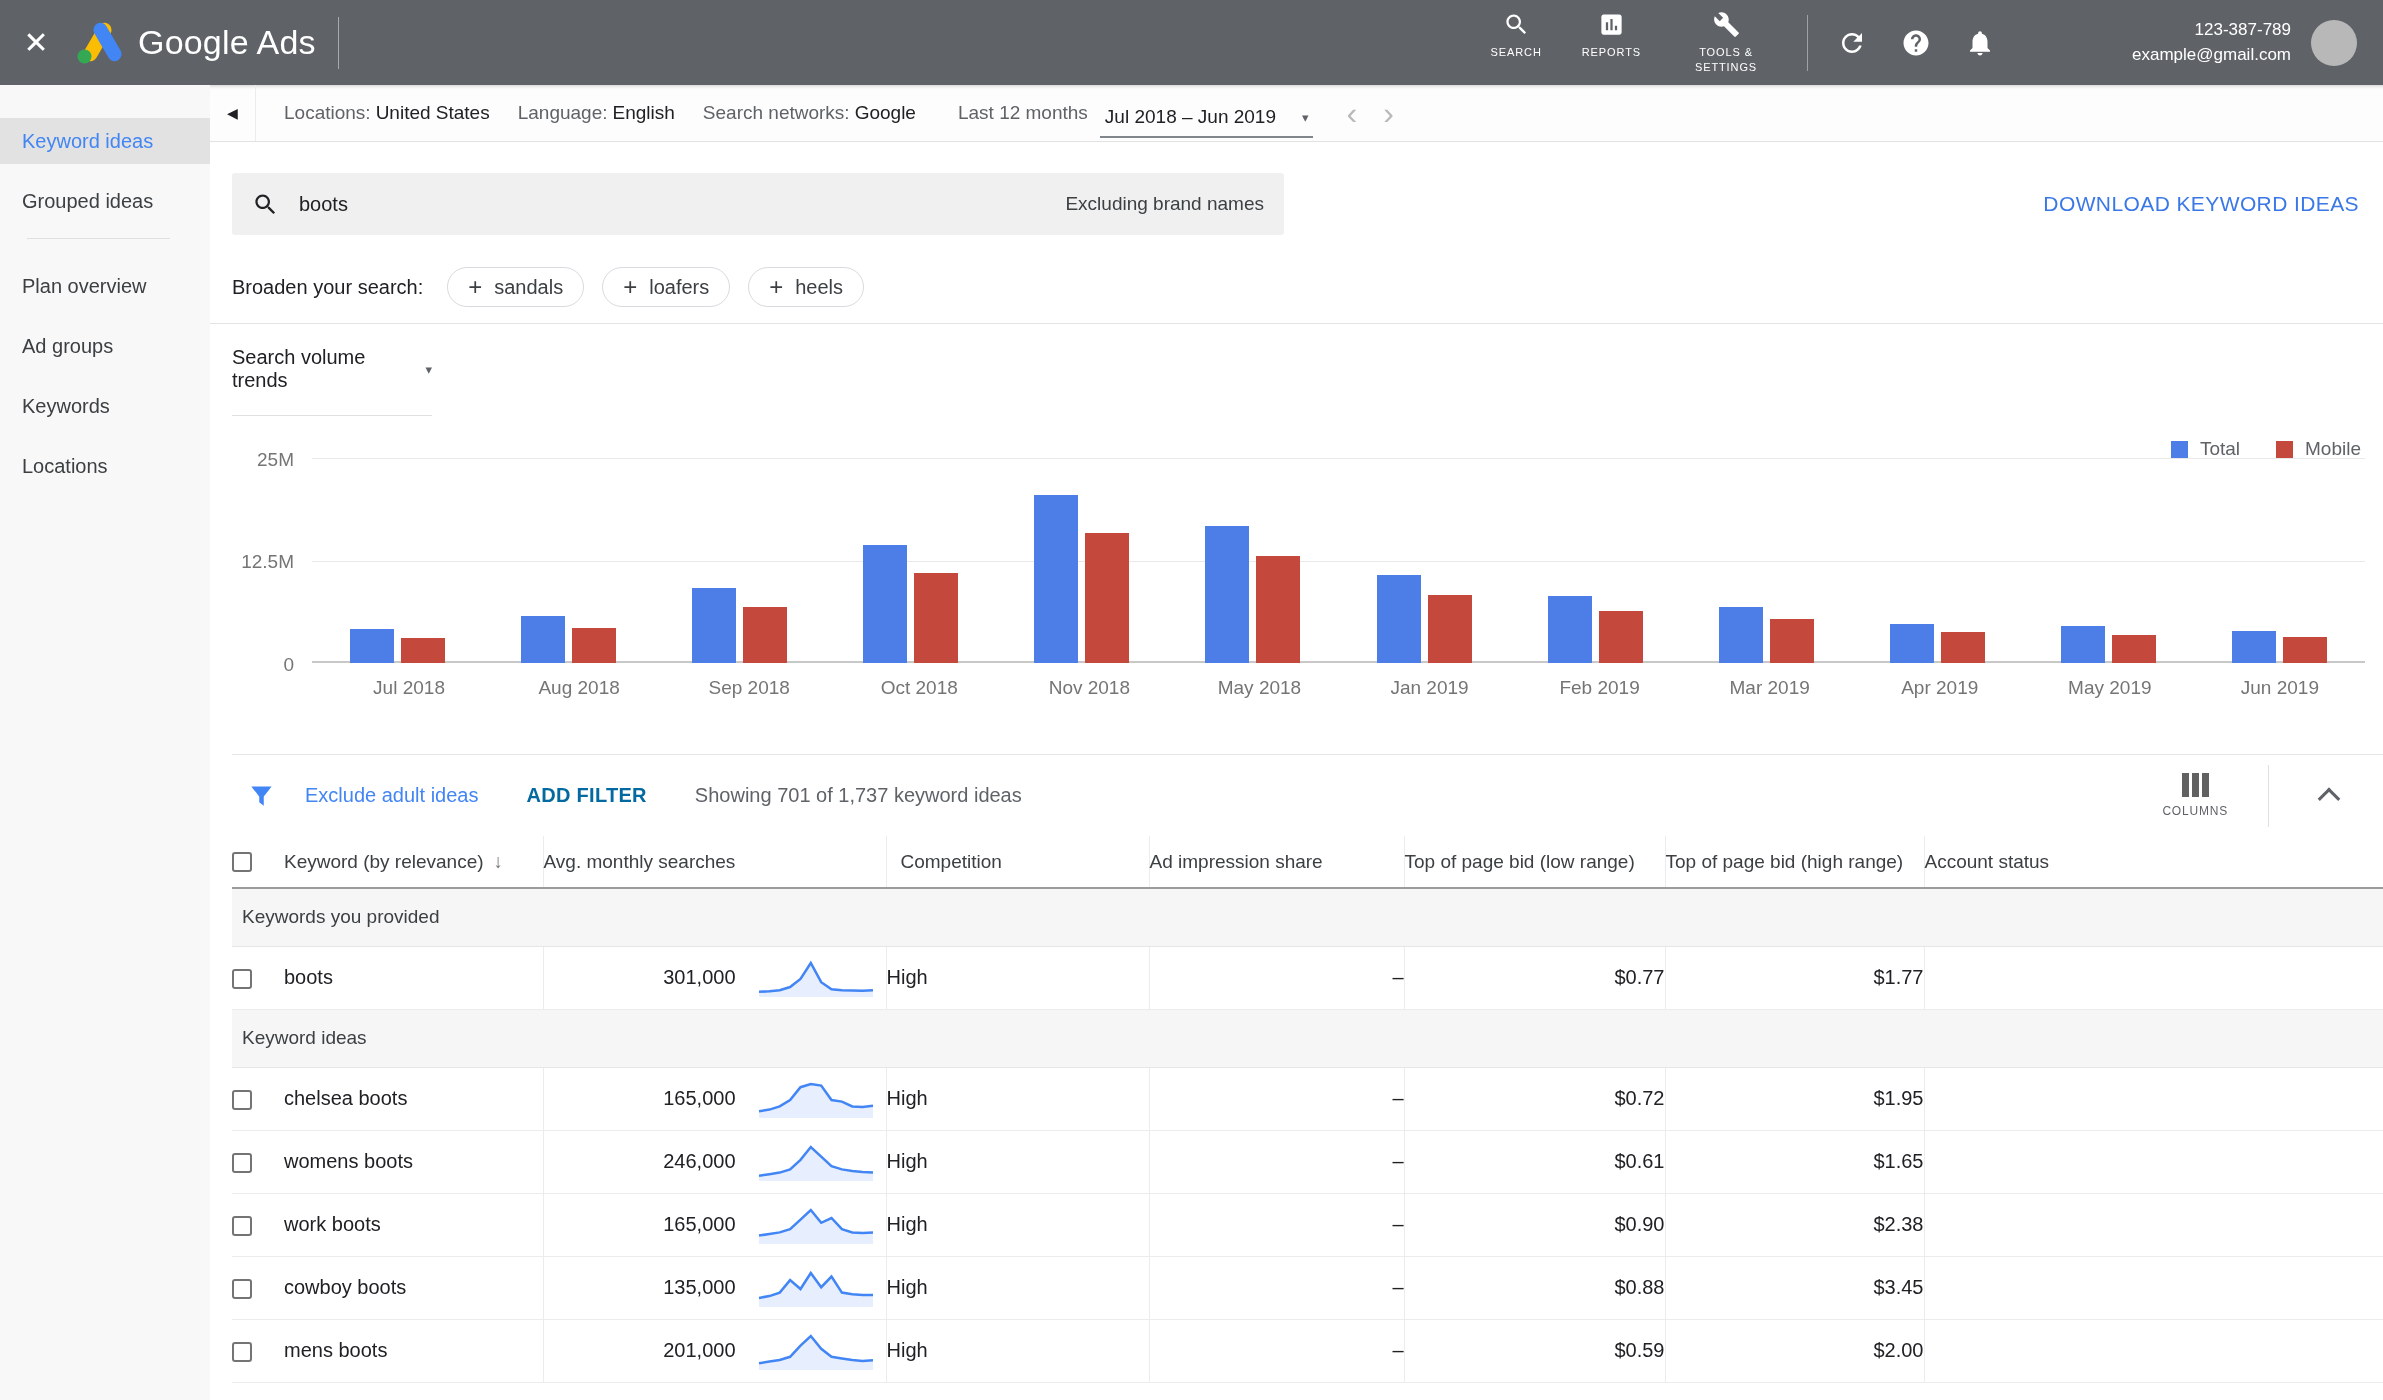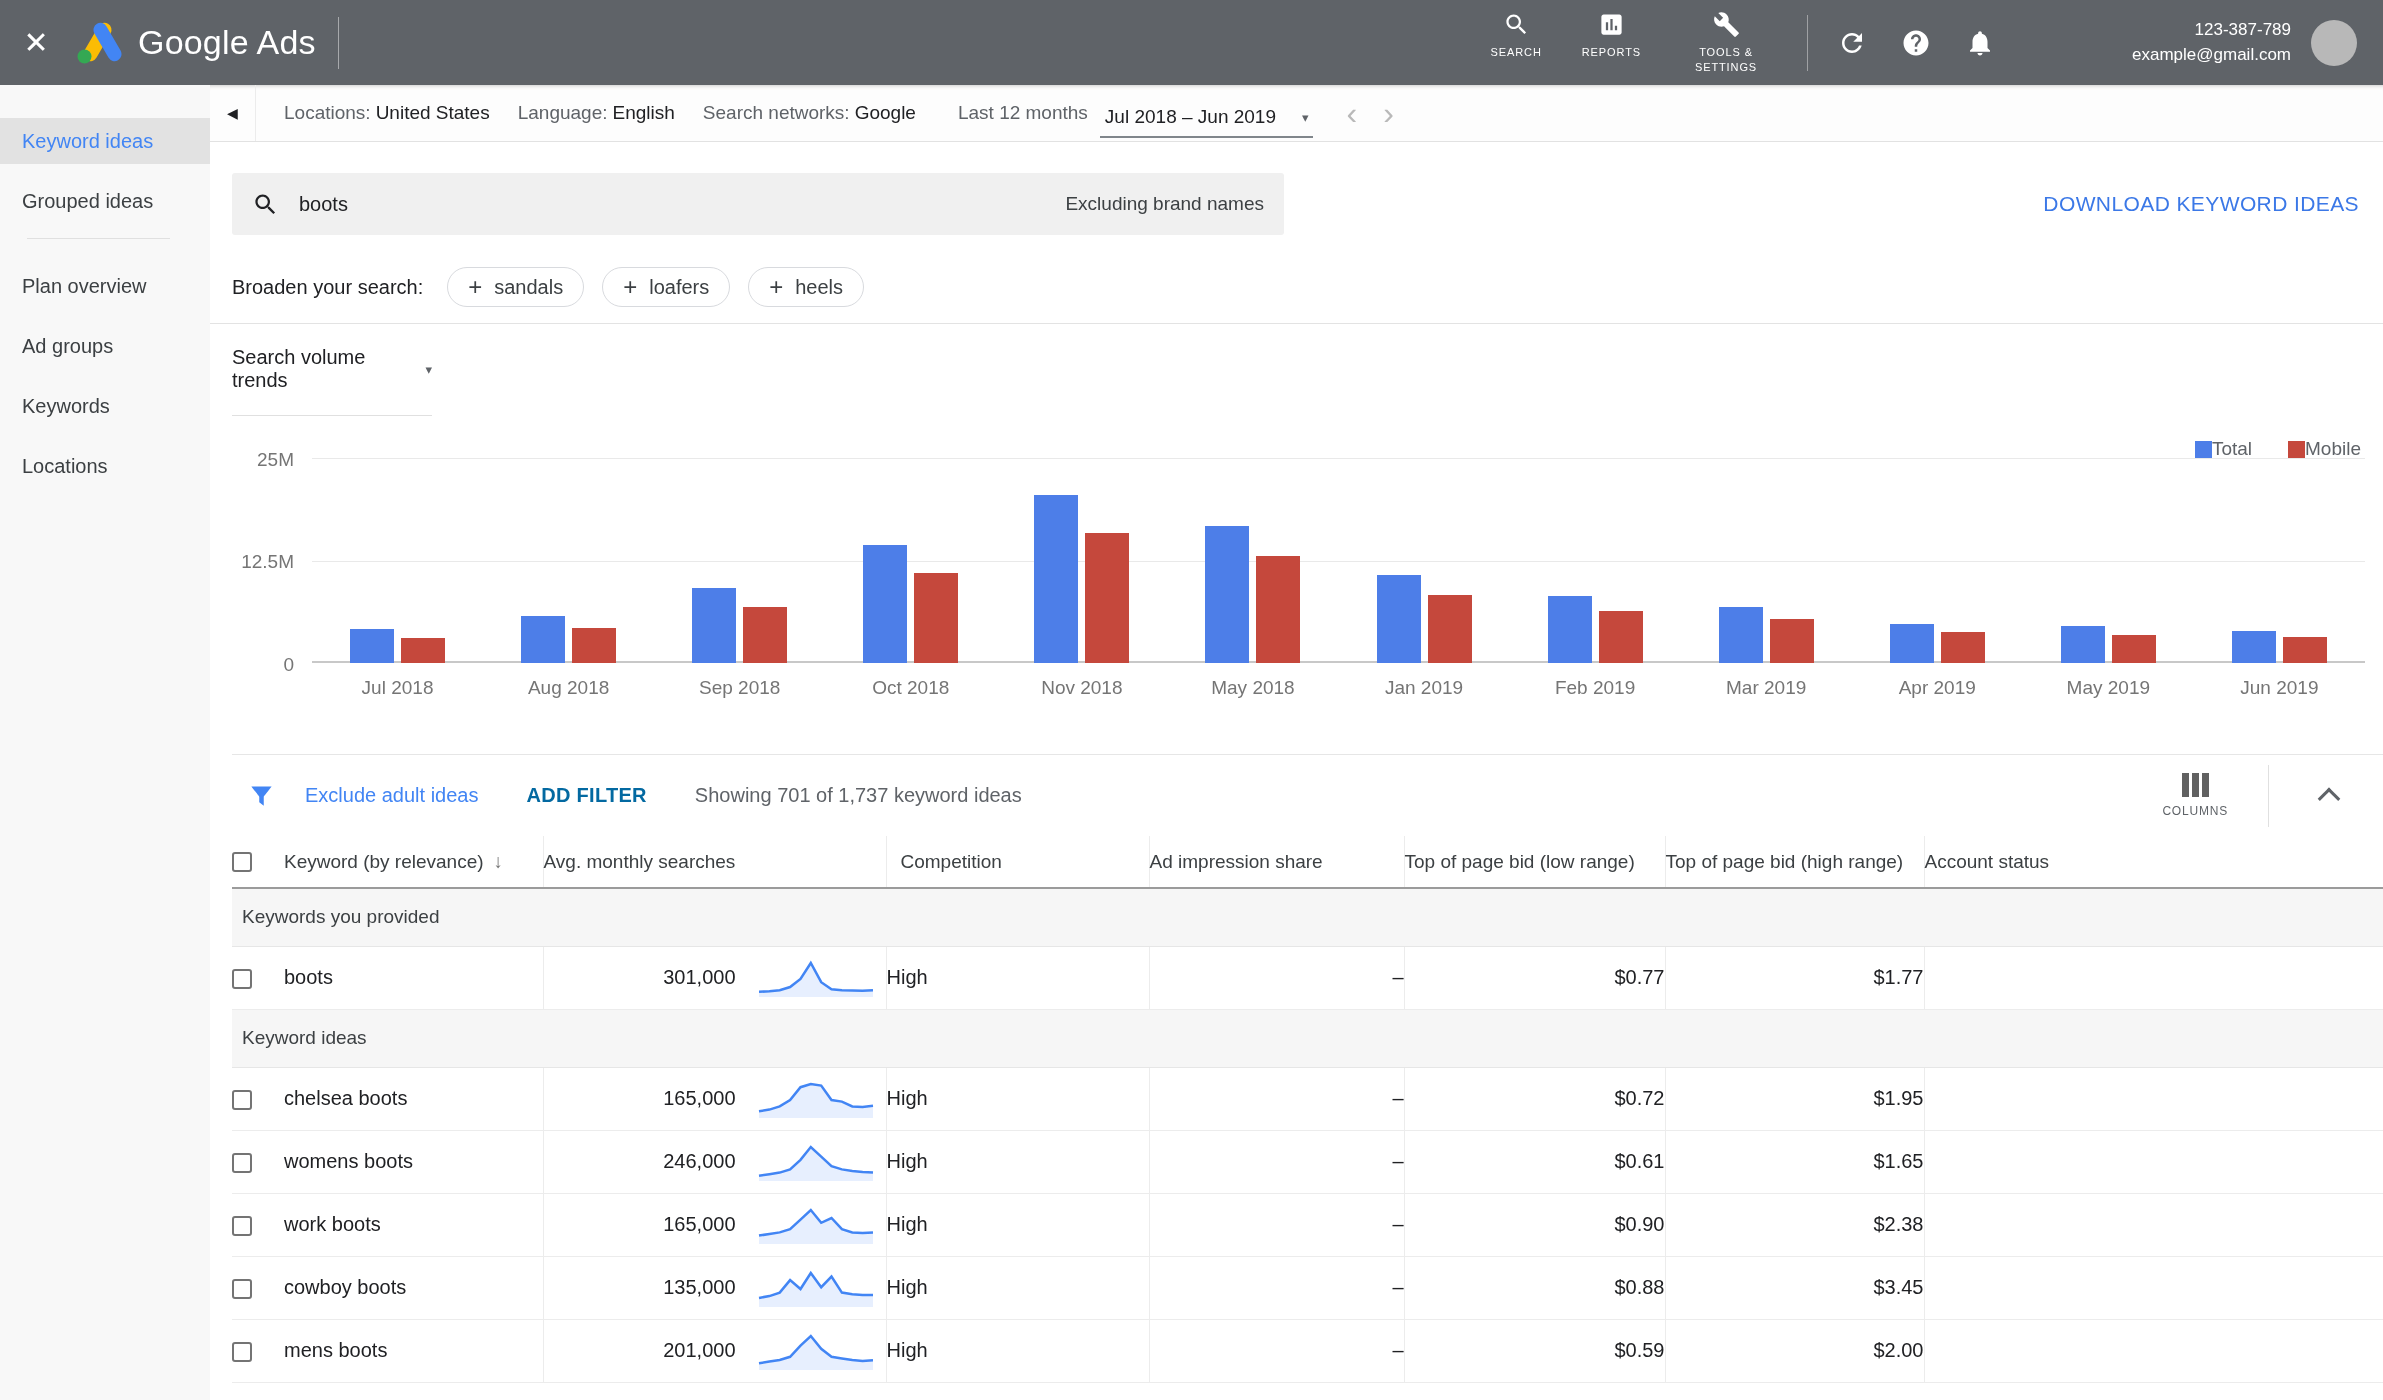--- a/index.html
+++ b/index.html
@@ -53,31 +53,31 @@
   .b-label{font-size:20px;color:#202124;margin-right:24px}
   .chip{display:inline-flex;align-items:center;height:40px;padding:0 20px;border:1px solid #d8dade;border-radius:21px;background:#fff;font-size:20px;color:#3c4043;margin-right:18px;cursor:pointer}
   .plus{font-size:24px;margin-right:12px;color:#3c4043}
   .divider-full{height:1px;background:#e3e3e3;margin-top:16px}
 
   .trends-head{display:inline-flex;align-items:center;margin:22px 0 0 22px;font-size:20px;color:#202124;border-bottom:1px solid #e0e0e0;padding-bottom:23px;width:200px;cursor:pointer}
   .caret2{font-size:13px;color:#5f6368;margin-left:16px}
 
   .chart-wrap{position:relative;height:278px;margin:24px 14px 0 22px}
   .legend{position:absolute;top:-2px;right:8px;display:flex;align-items:center;gap:36px;font-size:19px;color:#5f6368}
-  .legend-item{display:flex;align-items:center;gap:0}
+  .legend-item{display:flex;align-items:center;gap:12px}
   .legend-swatch{width:17px;height:17px;display:inline-block}
   .ylab{position:absolute;left:0;width:62px;text-align:right;font-size:19px;color:#757575}
   .y0{top:9px}.y1{top:111px}.y2{top:214px}
   .plot{position:absolute;left:80px;right:4px;top:18px;height:205px;display:flex;align-items:flex-end}
   .grid{position:absolute;left:0;right:0;height:1px;background:#e9e9e9}
   .g0{top:0}.g1{top:50%}
   .gbase{position:absolute;left:0;right:0;bottom:0;height:2px;background:#c8c8c8}
   .bar-group{flex:1;display:flex;align-items:flex-end;justify-content:center;gap:7px;height:100%;position:relative;z-index:1}
   .bar{width:44px}
-  .xlabels{position:absolute;left:80px;right:4px;top:237px;display:flex}
+  .xlabels{position:absolute;left:92px;right:4px;top:237px;display:flex}
   .xlabel{flex:1;text-align:center;font-size:19px;color:#757575}
 
   .filter-row{display:flex;align-items:center;height:82px;margin:36px 0 0 22px;border-top:1px solid #e6e6e6;padding-right:24px}
   .funnel{width:27px;height:27px;margin-left:16px;flex:none}
   .exclude{margin-left:30px;font-size:20px;color:#4285f4;cursor:pointer}
   .addfilter{margin-left:48px;font-size:20px;color:#0369a1;font-weight:bold;letter-spacing:.3px;cursor:pointer}
   .showing{margin-left:48px;font-size:20px;color:#5f6368}
   .columns-btn{margin-left:auto;display:flex;flex-direction:column;align-items:center;cursor:pointer;color:#5f6368}
   .col-icon{display:flex;gap:3px}
   .col-icon i{width:7px;height:24px;background:#616161;display:block}

